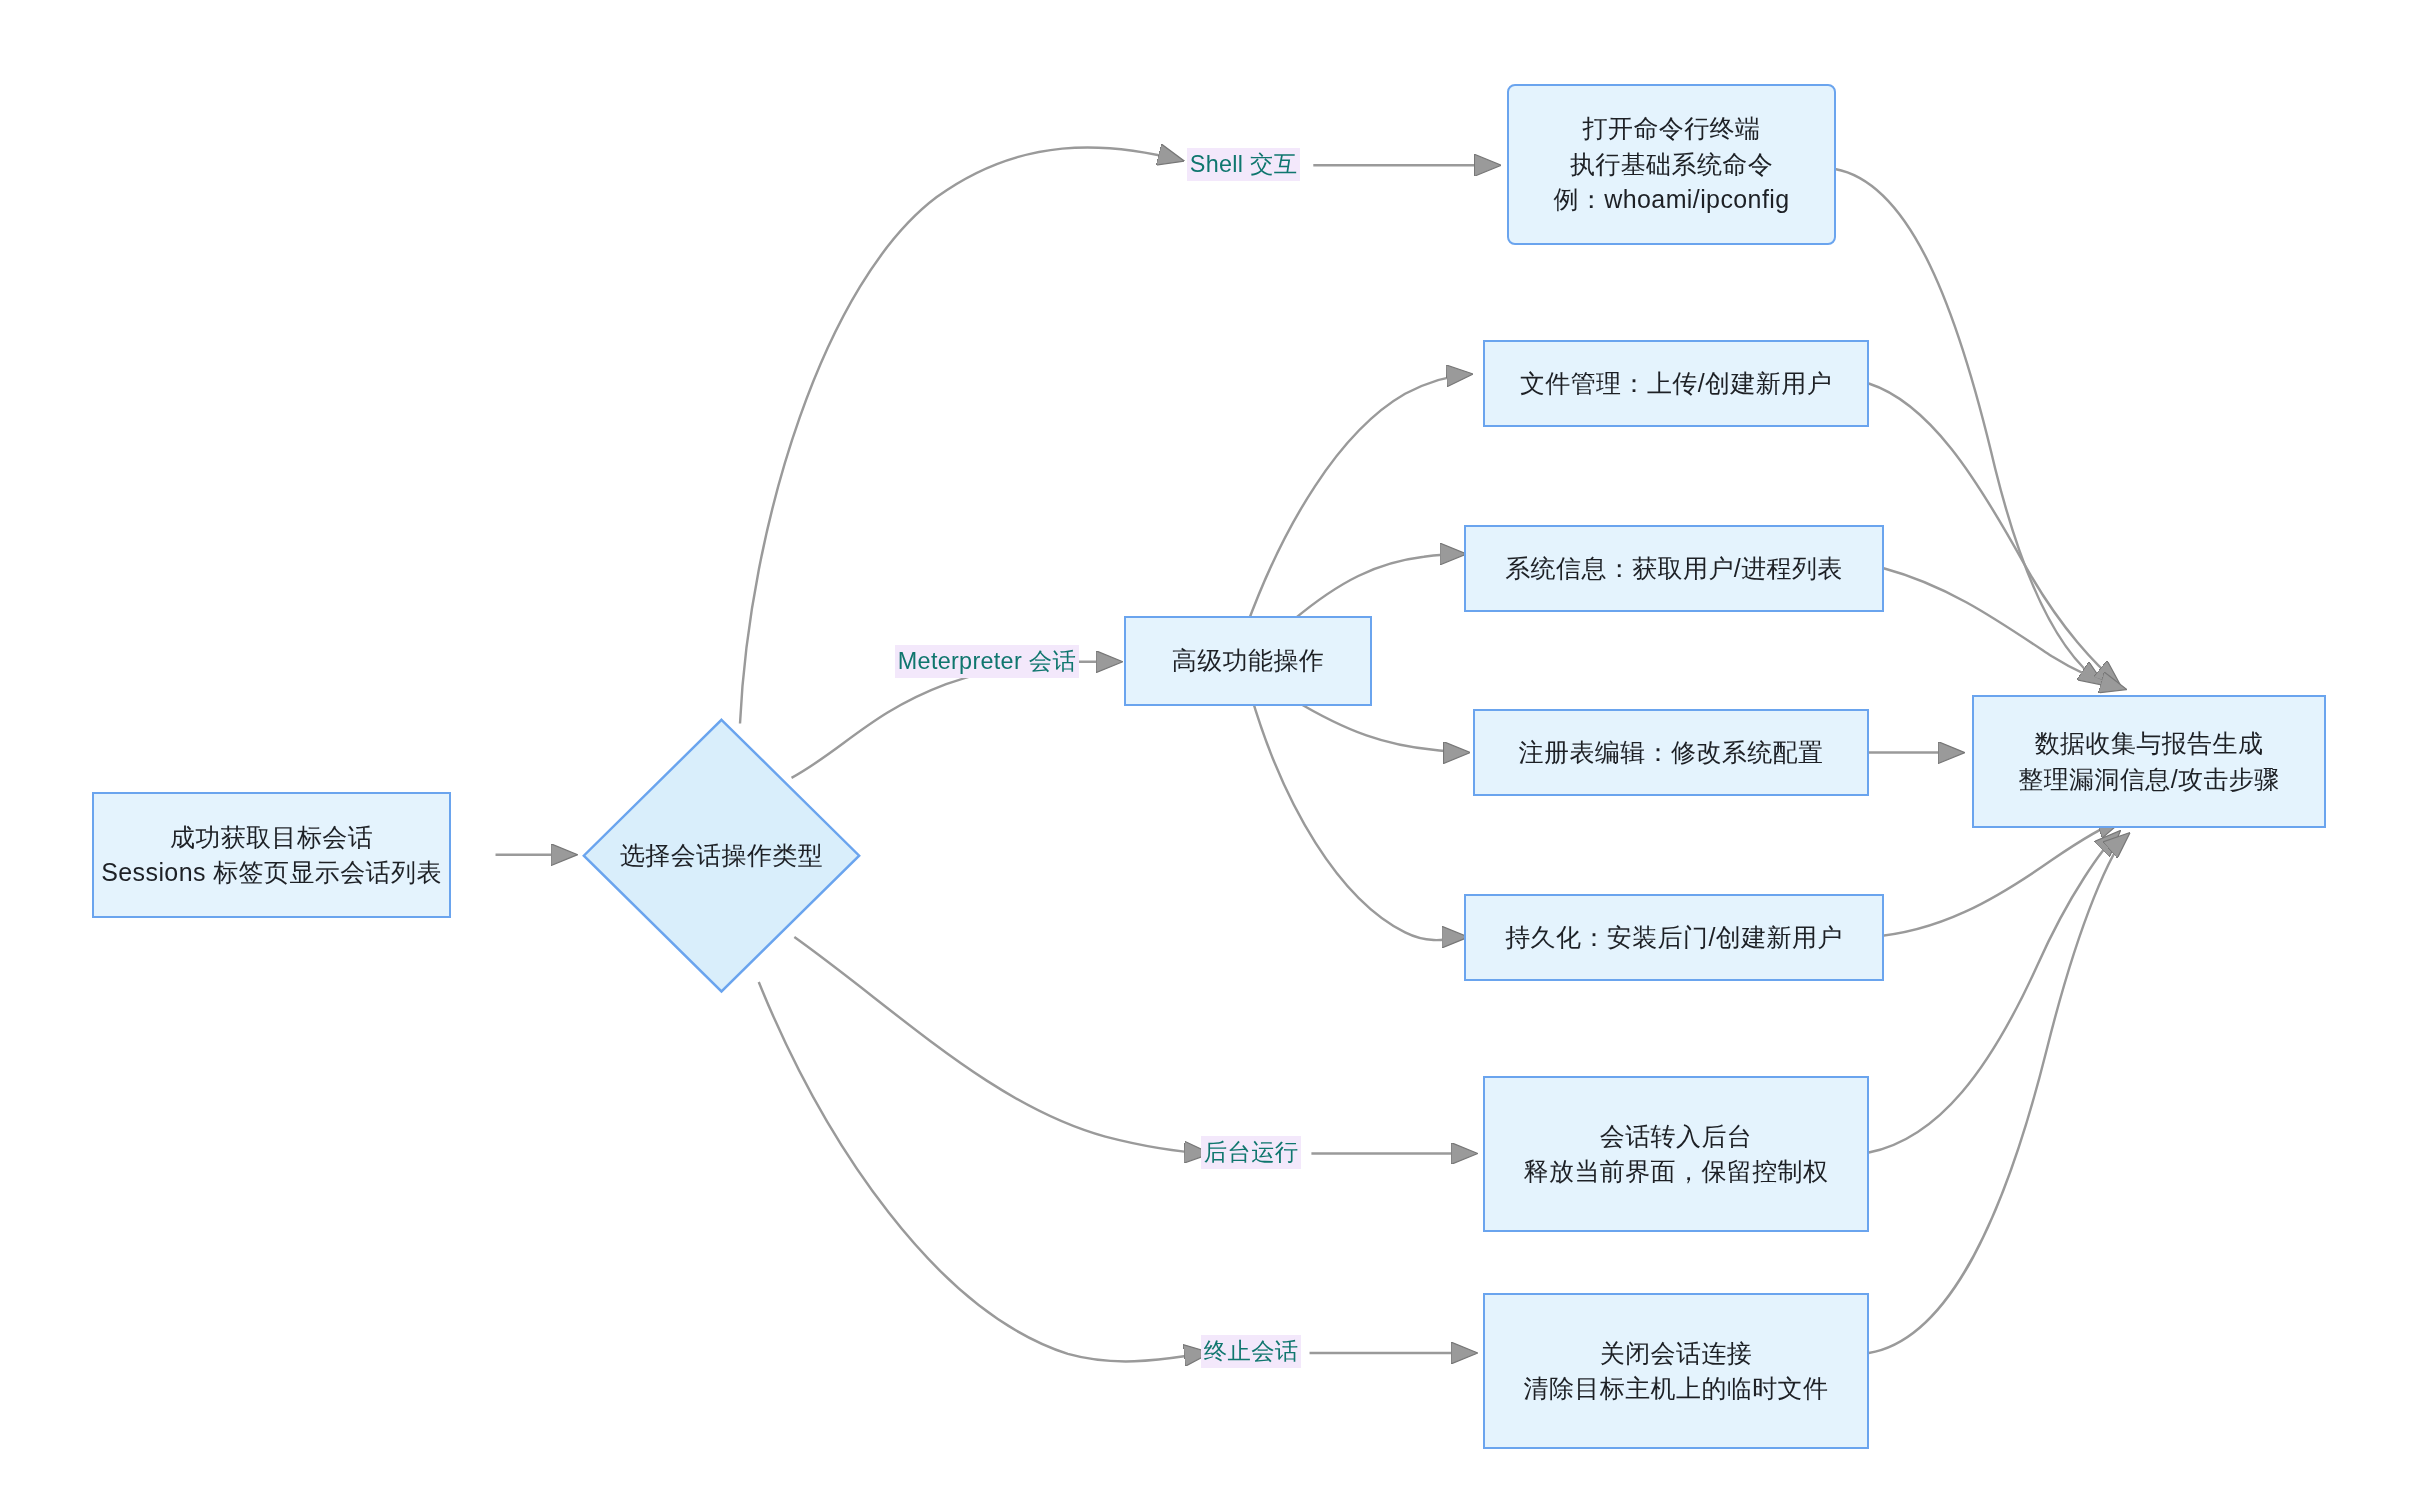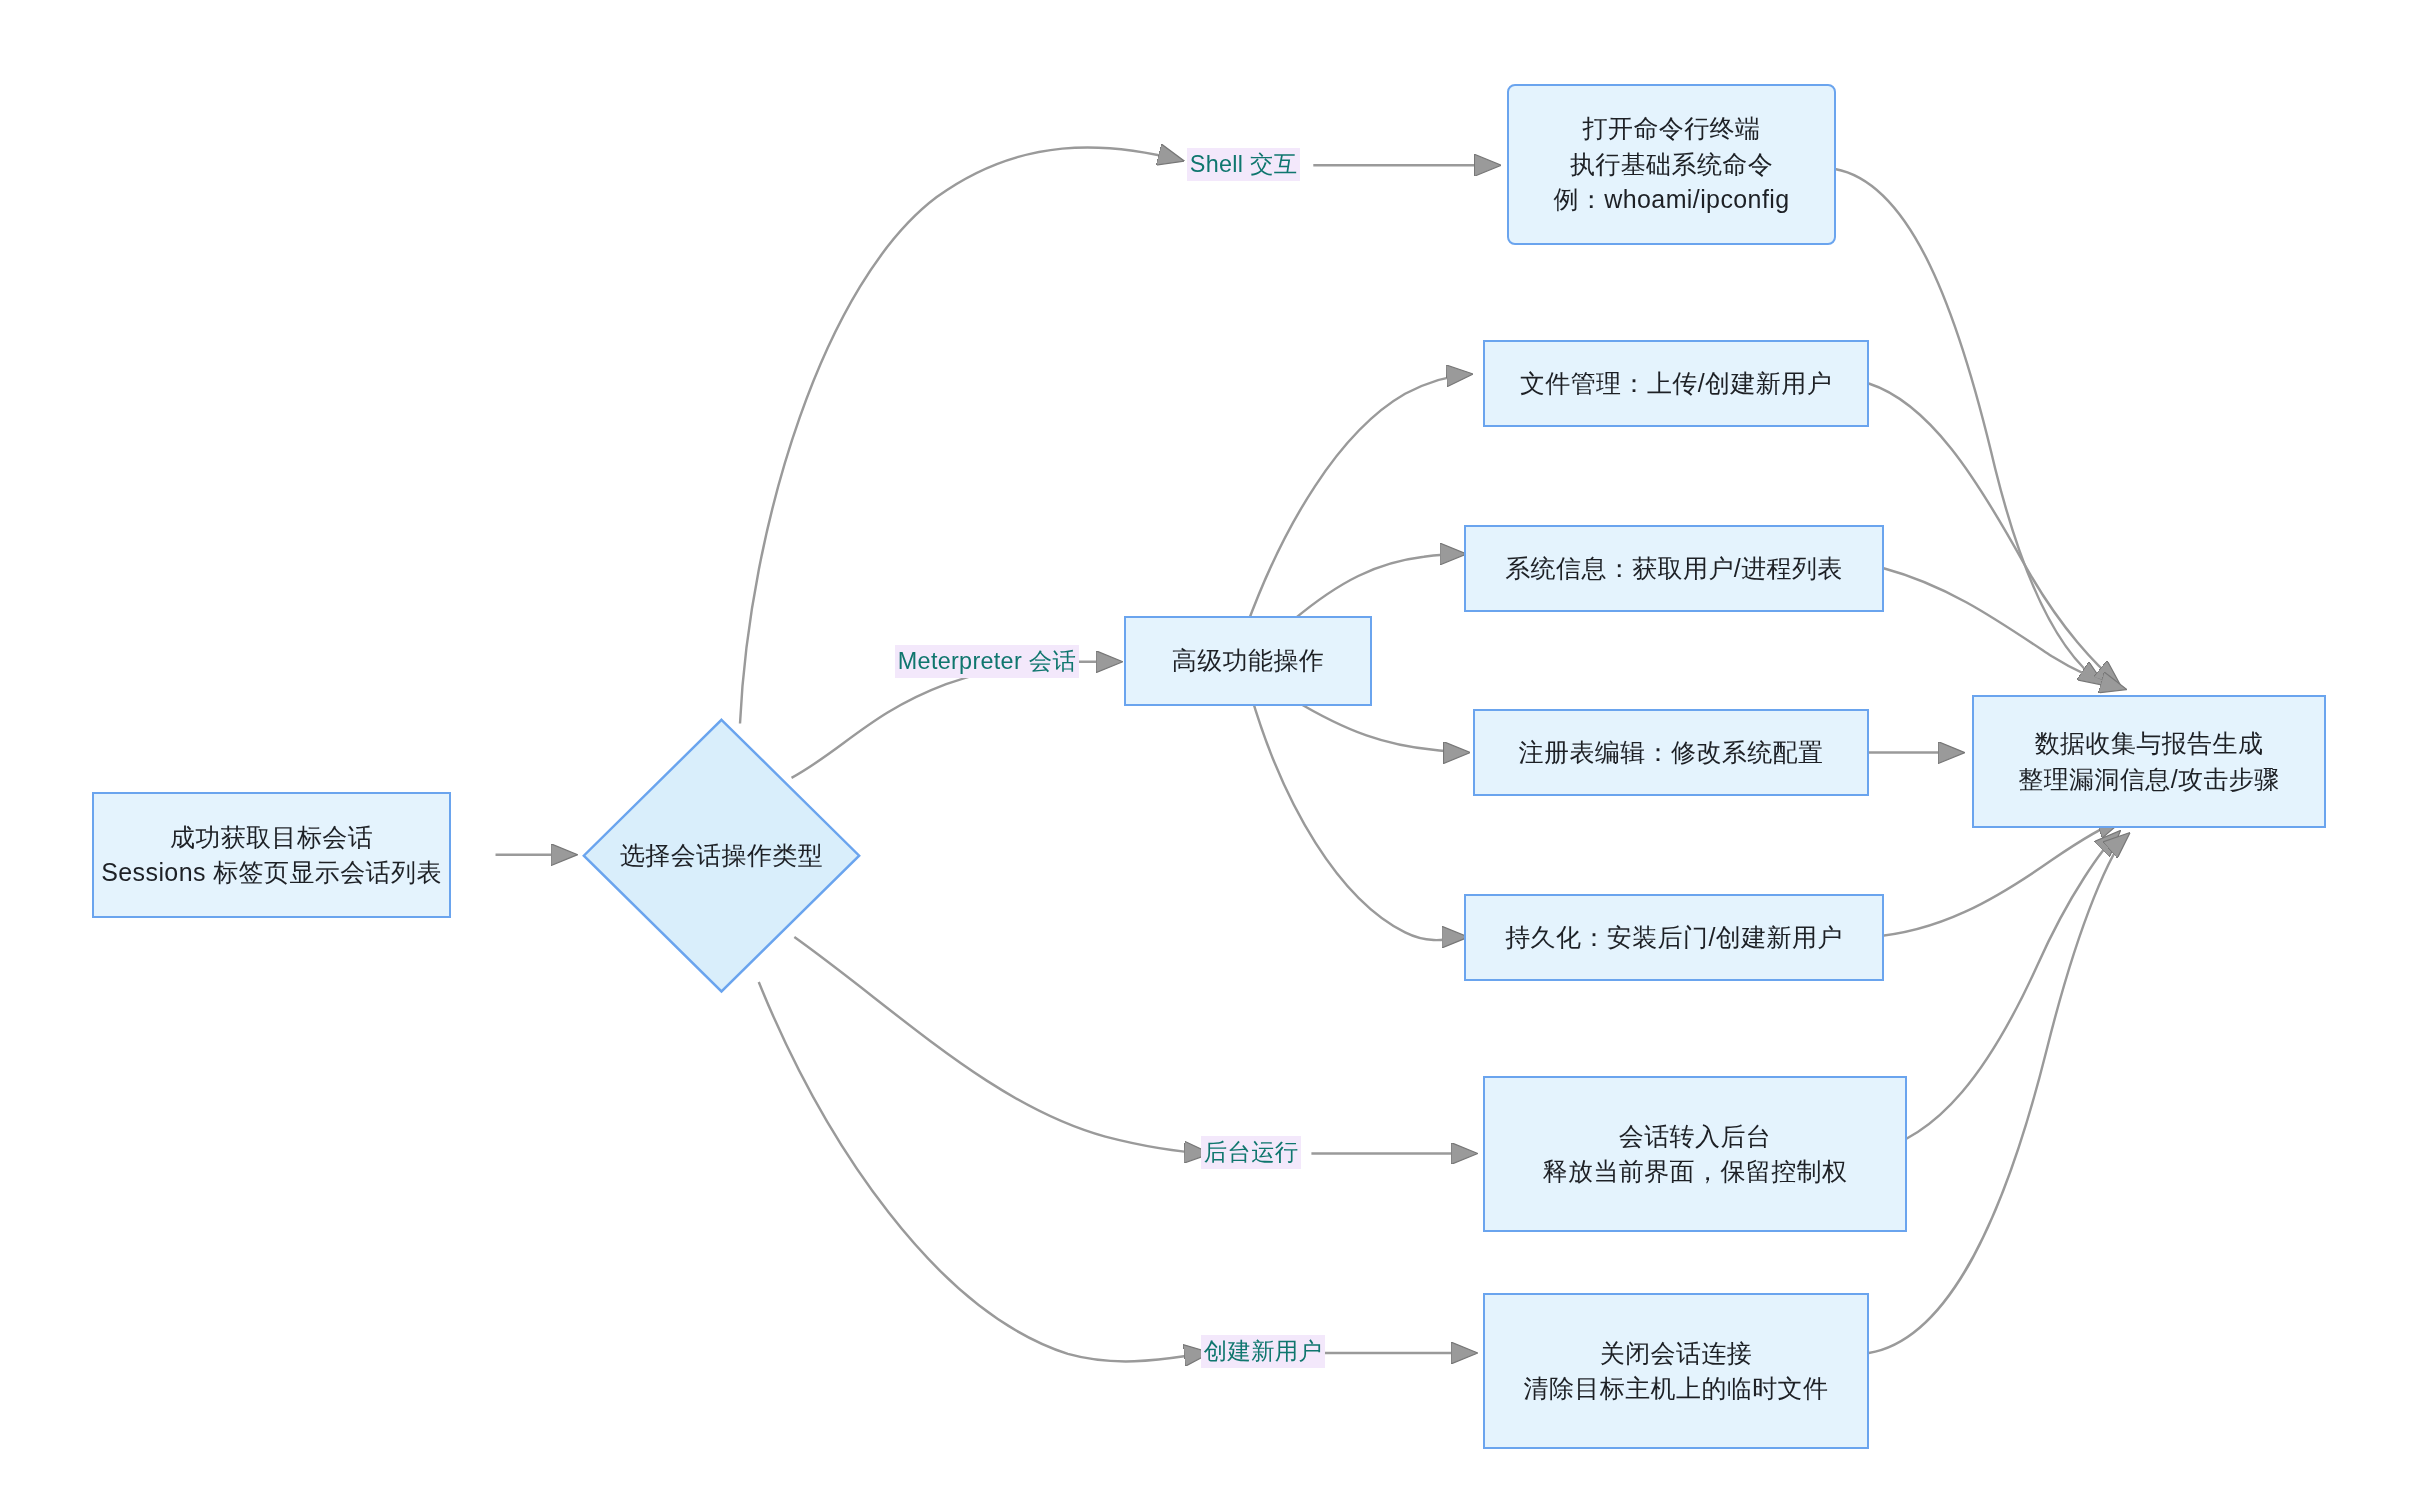--- a/index.html
+++ b/index.html
@@ -95,37 +95,37 @@
   </div>
 
   <div class="node" style="left:1473px;top:709px;width:396px;height:87px;">
     <span class="ln">注册表编辑：修改系统配置</span>
   </div>
 
   <div class="node" style="left:1464px;top:894px;width:420px;height:87px;">
     <span class="ln">持久化：安装后门/创建新用户</span>
   </div>
 
-  <div class="node" style="left:1483px;top:1076px;width:424px;height:156px;">
+  <div class="node" style="left:1483px;top:1076px;width:386px;height:156px;">
     <span class="ln">会话转入后台</span>
     <span class="ln">释放当前界面，保留控制权</span>
   </div>
 
   <div class="node" style="left:1483px;top:1293px;width:386px;height:156px;">
     <span class="ln">关闭会话连接</span>
     <span class="ln">清除目标主机上的临时文件</span>
   </div>
 
   <div class="node" style="left:1972px;top:695px;width:354px;height:133px;">
     <span class="ln">数据收集与报告生成</span>
     <span class="ln">整理漏洞信息/攻击步骤</span>
   </div>
 
   <div class="elabel" style="left:1187px;top:148px;">Shell 交互</div>
 
   <div class="elabel" style="left:895px;top:645px;">Meterpreter 会话</div>
 
   <div class="elabel" style="left:1201px;top:1136px;">后台运行</div>
 
-  <div class="elabel" style="left:1201px;top:1335px;">创建新用户</div>
+  <div class="elabel" style="left:1201px;top:1335px;">终止会话</div>
 
 </div>
 
 
 </body></html>

